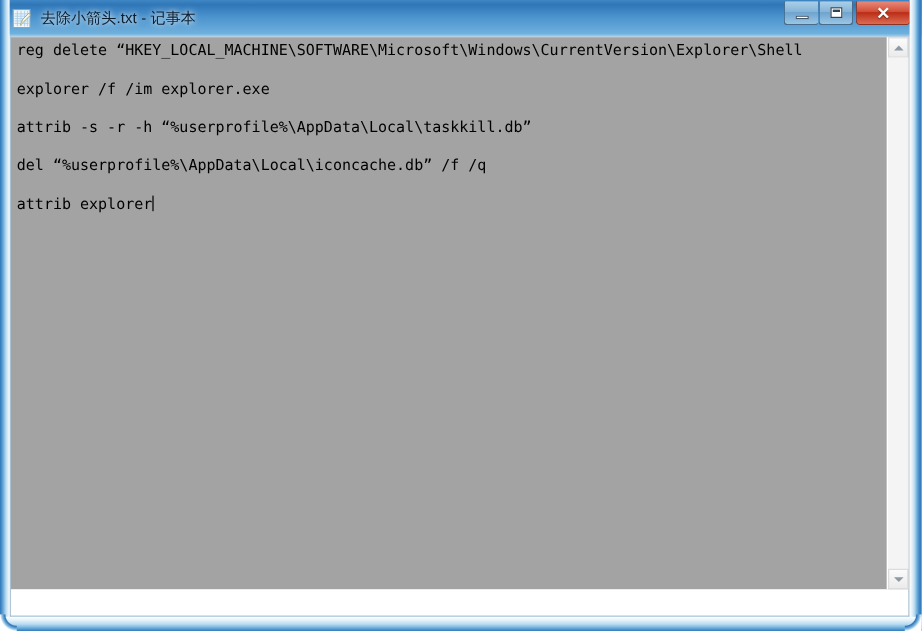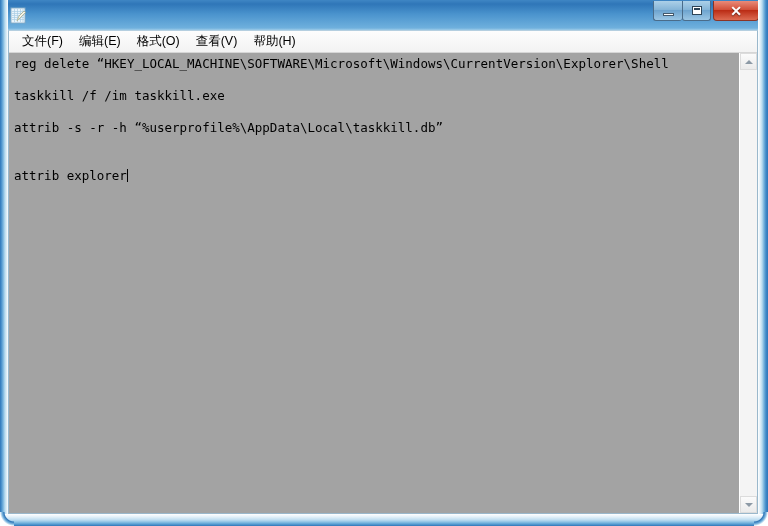--- a/index.html
+++ b/index.html
@@ -283,52 +283,47 @@
           <line x1="2" y1="12.5" x2="14" y2="12.5"></line>
           <line x1="4.5" y1="2" x2="4.5" y2="15"></line>
           <line x1="7.5" y1="2" x2="7.5" y2="15"></line>
           <line x1="10.5" y1="2" x2="10.5" y2="15"></line>
           <line x1="13" y1="2" x2="13" y2="15"></line>
         </g>
         <path d="M7 14 L9 9 L14 4 L15.5 5.5 L10.5 10.5 Z" fill="#f7f4e8" stroke="#9aa07e" stroke-width="0.7"></path>
         <path d="M7 14 L8.4 12.8 L9 9.6 Z" fill="#d8d3b4"></path>
       </svg>
     </div>
+    <div id="title-text">去除小箭头.txt - 记事本</div>
 
     <div id="winbuttons">
       <div class="winbtn" id="btn-min">
         <div class="glyph-min"></div>
       </div>
       <div class="winbtn" id="btn-max">
         <div class="glyph-max"></div>
       </div>
       <div class="winbtn" id="btn-close">
         <div class="glyph-close">✕</div>
       </div>
     </div>
   </div>
 
   <div id="client">
 
-    <div id="menubar">
-      <div class="menu-item">文件(F)</div>
-      <div class="menu-item">编辑(E)</div>
-      <div class="menu-item">格式(O)</div>
-      <div class="menu-item">查看(V)</div>
-      <div class="menu-item">帮助(H)</div>
-    </div>
 
     <div id="textwrap">
       <div id="textarea">
         <div class="line">reg delete “HKEY_LOCAL_MACHINE\SOFTWARE\Microsoft\Windows\CurrentVersion\Explorer\Shell</div>
         <div class="line blank"></div>
-        <div class="line">taskkill /f /im taskkill.exe</div>
+        <div class="line">explorer /f /im explorer.exe</div>
         <div class="line blank"></div>
         <div class="line">attrib -s -r -h “%userprofile%\AppData\Local\taskkill.db”</div>
         <div class="line blank"></div>
+        <div class="line">del “%userprofile%\AppData\Local\iconcache.db” /f /q</div>
         <div class="line blank"></div>
         <div class="line"><span>attrib explorer</span><span id="caret"></span></div>
       </div>
 
       <div id="scrollbar">
         <div class="sb-btn">
           <div class="sb-arrow-up"></div>
         </div>
         <div id="sb-track"></div>
         <div class="sb-btn">

